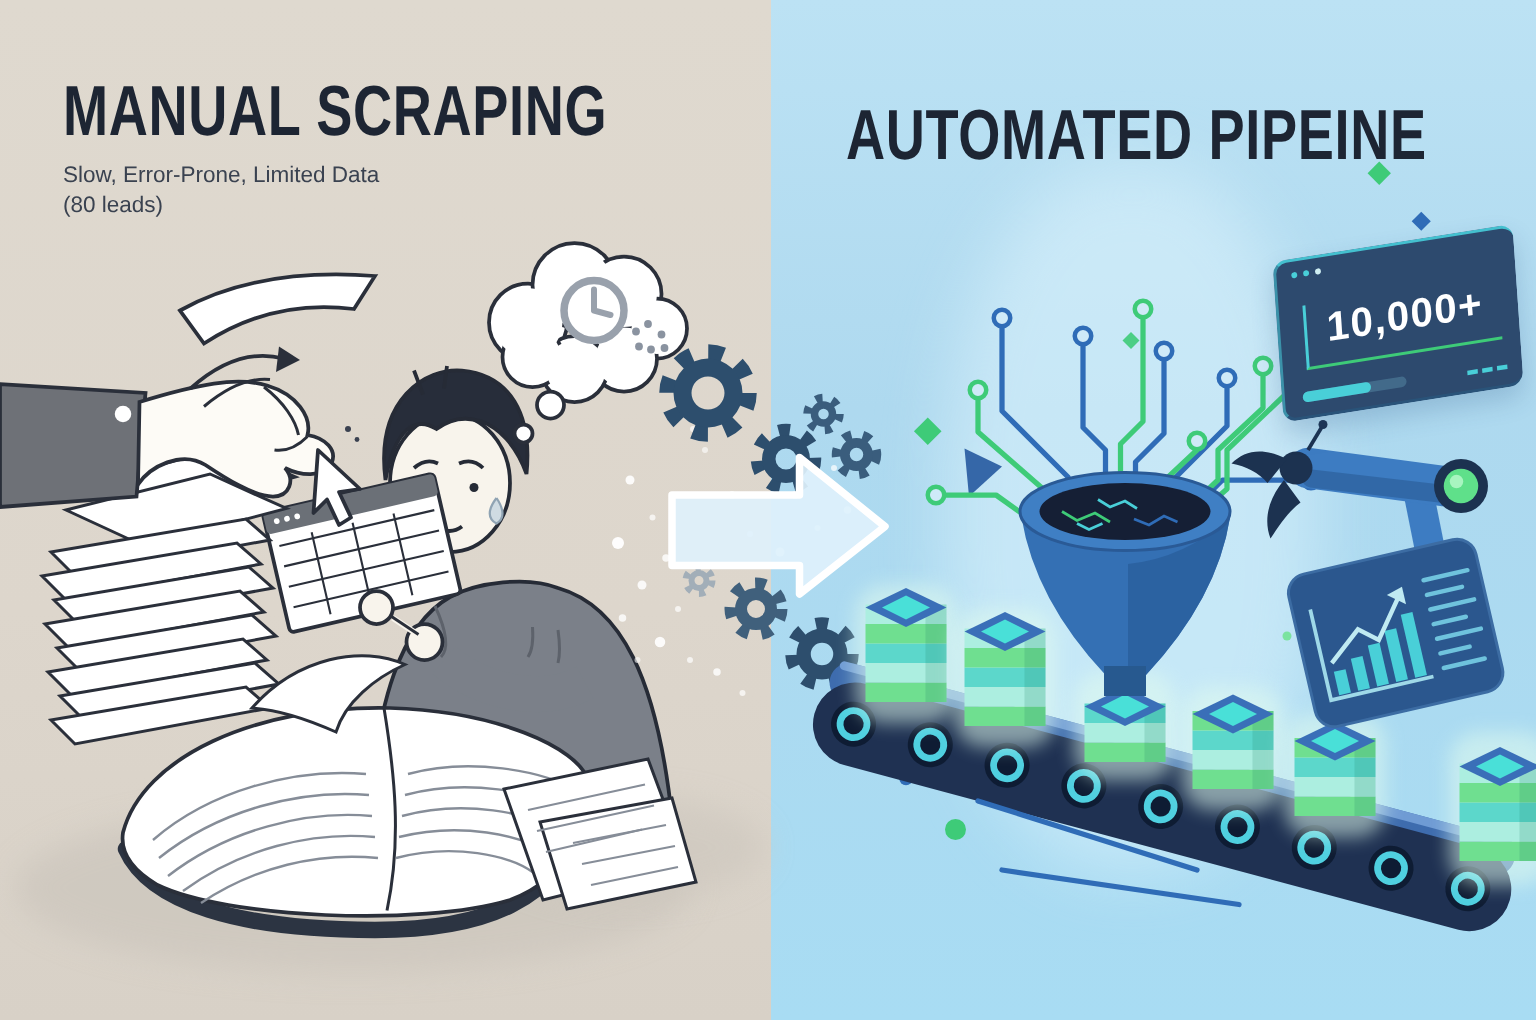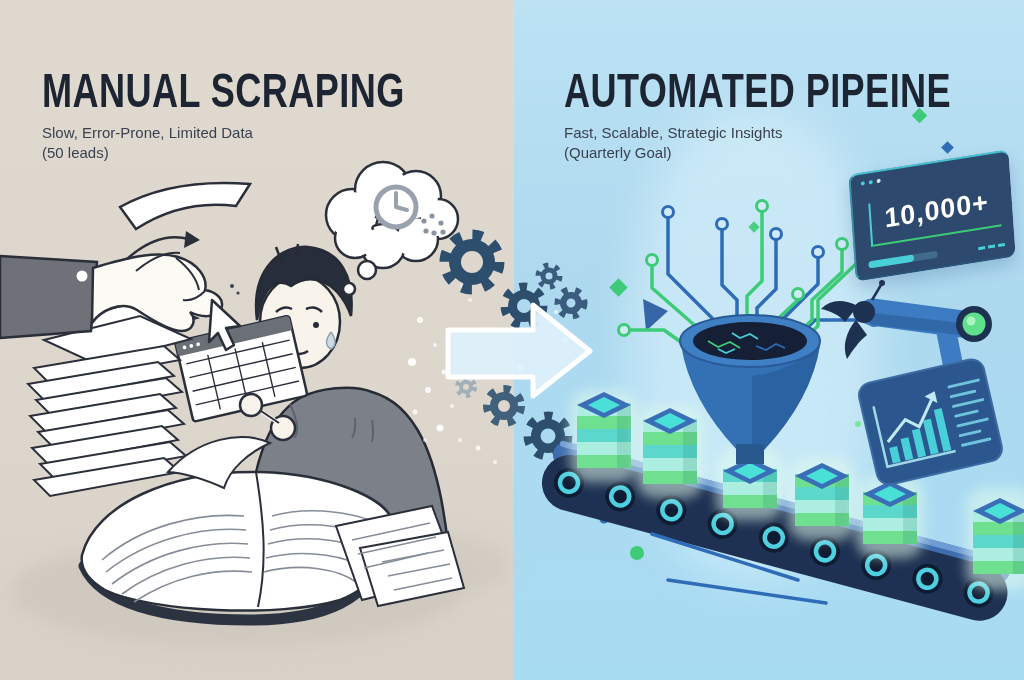--- a/index.html
+++ b/index.html
@@ -36,34 +36,30 @@
   .screen-dashes{position:absolute;right:10px;bottom:10px;display:flex;gap:3px;}
   .screen-dashes span{width:7px;height:3px;background:#49cfd8;display:block;}
 </style>
 </head>
 <body>
 
 <div class="bg-left"></div>
 <div class="bg-right"></div>
 <div class="light-band"></div>
 
-<div class="hdr" style="left:42px;top:64px;">
+<div class="hdr" style="left:42px;top:48px;">
   <div class="hdr-title">MANUAL SCRAPING</div>
   <div class="hdr-sub">
     <div>Slow, Error-Prone, Limited Data</div>
-    <div>(50 leads)</div>
+    <div>(80 leads)</div>
   </div>
 </div>
 
 <div class="hdr" style="left:564px;top:64px;">
   <div class="hdr-title">AUTOMATED PIPEINE</div>
-  <div class="hdr-sub">
-    <div>Fast, Scalable, Strategic Insights</div>
-    <div>(Quarterly Goal)</div>
-  </div>
 </div>
 
 <div class="screen">
   <div class="screen-dots">
       <span></span>
       <span></span>
       <span></span>
     </div>
   <div class="screen-value">10,000+</div>
   <div class="screen-bar">

